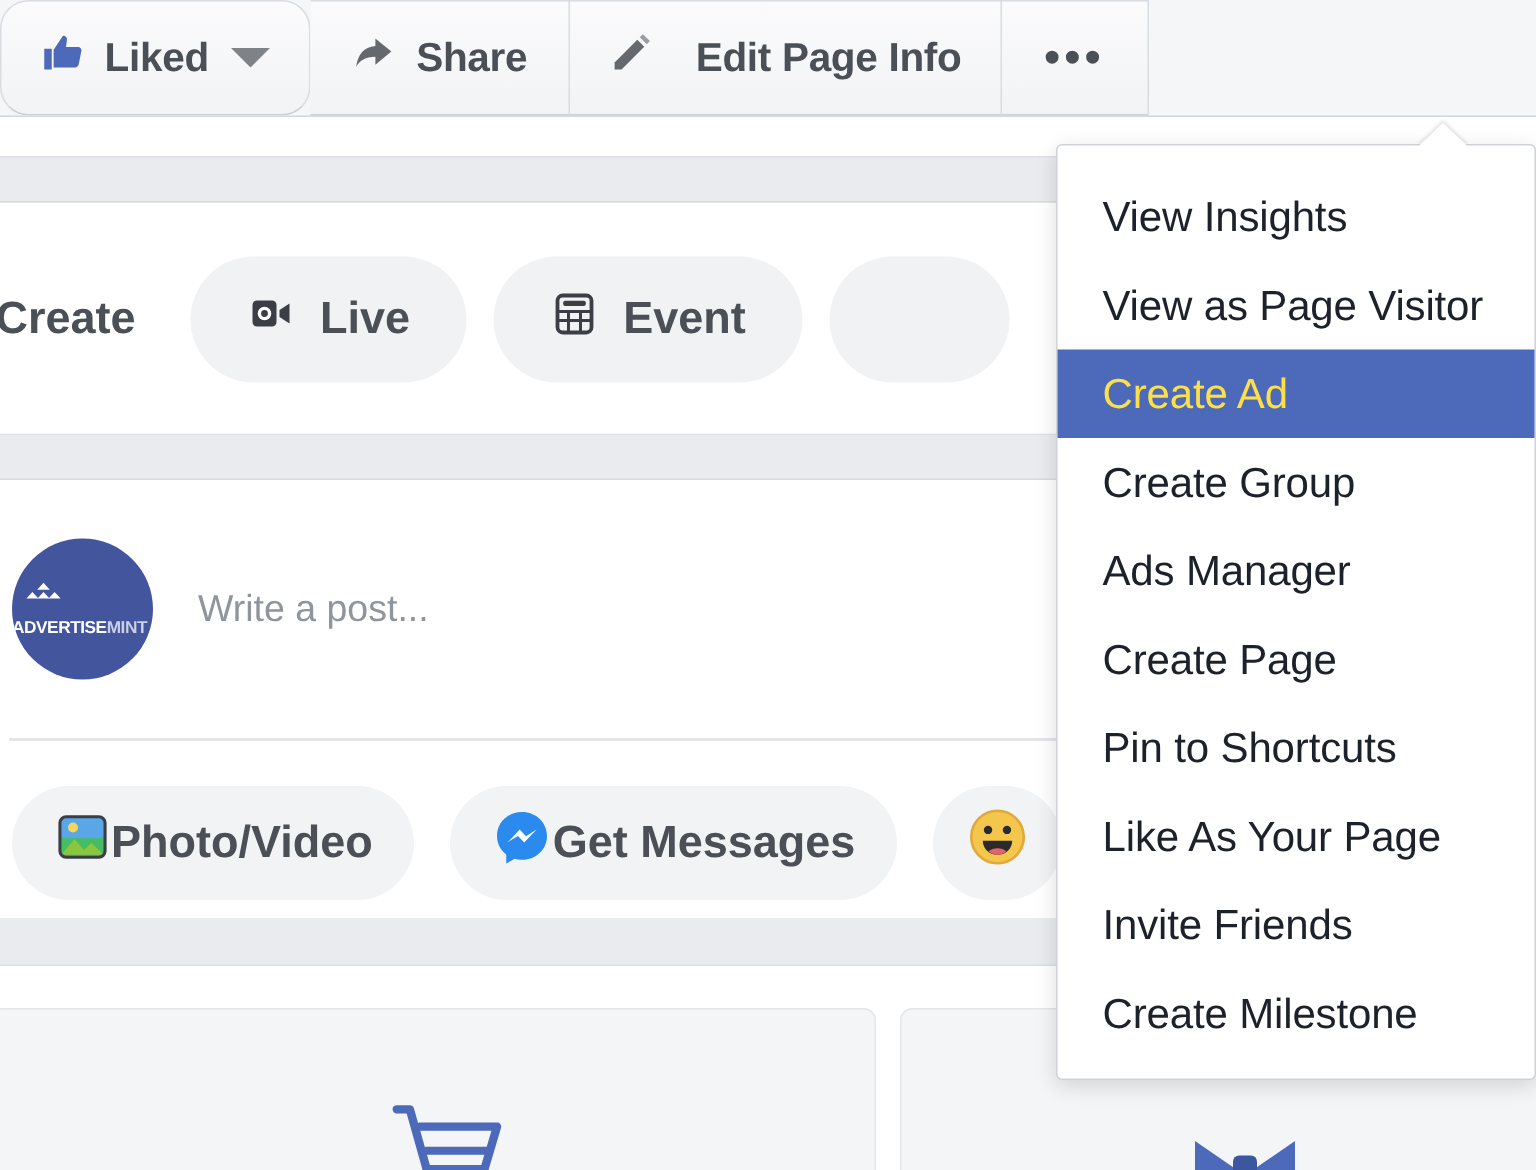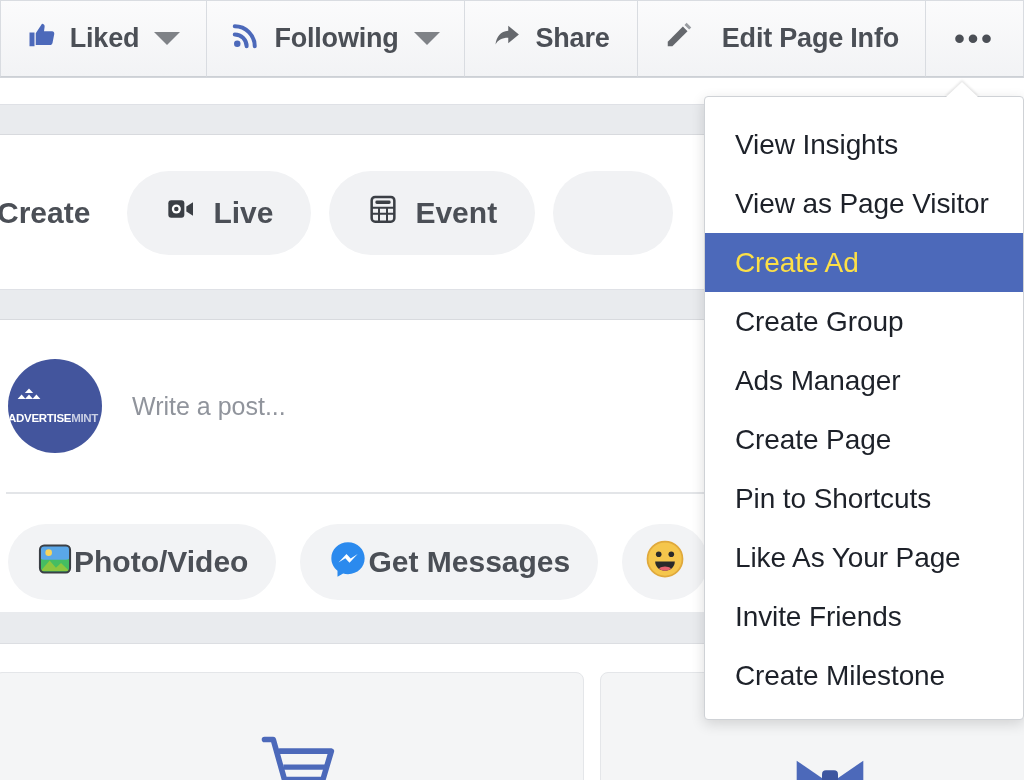--- a/index.html
+++ b/index.html
@@ -43,21 +43,21 @@
     border-bottom: 1px solid #ccd0d5;
     padding: 0 26px;
     cursor: pointer;
     font-size: 27px;
     font-weight: bold;
     color: #4b4f56;
     letter-spacing: -0.2px;
     white-space: nowrap;
   }
   .tb-btn:first-child { border-left: 1px solid #d9dce1; }
-  .tb-btn.liked   { width: 207px; }
+  .tb-btn.liked   { width: 207px; border-radius: 19px; }
   .tb-btn.follow  { width: 258px; }
   .tb-btn.share   { width: 173px; }
   .tb-btn.editpi  { width: 288px; justify-content: space-between; }
   .tb-btn.more    { width: 98px; font-size: 30px; letter-spacing: 3px; }
 
   .caret-down {
     width: 0; height: 0;
     border-left: 13px solid transparent;
     border-right: 13px solid transparent;
     border-top: 13px solid #7f8287;
@@ -288,31 +288,20 @@
       <span class="icon-thumb">
         <svg width="30" height="30" viewBox="0 0 24 24">
           <path fill="#4c69ba" d="M2 10h4v11H2z"></path>
           <path fill="#4c69ba" d="M7 10.5 12 3c1.4 0 2.3 1.1 2.1 2.4L13.6 9H20c1.2 0 2 1 1.8 2.1l-1.4 7.2c-.2 1-1 1.7-2 1.7H7z"></path>
         </svg>
       </span>
       <span>Liked</span>
       <span class="caret-down"></span>
     </div>
 
-    <div class="tb-btn follow">
-      <span class="icon-rss">
-        <svg width="30" height="30" viewBox="0 0 24 24">
-          <circle cx="5" cy="19" r="2.6" fill="#4c69ba"></circle>
-          <path d="M3 11.5a9.5 9.5 0 0 1 9.5 9.5" stroke="#4c69ba" stroke-width="3.2" fill="none" stroke-linecap="round"></path>
-          <path d="M3 5a16 16 0 0 1 16 16" stroke="#4c69ba" stroke-width="3.2" fill="none" stroke-linecap="round"></path>
-        </svg>
-      </span>
-      <span>Following</span>
-      <span class="caret-down"></span>
-    </div>
 
     <div class="tb-btn share">
       <span class="icon-share">
         <svg width="30" height="30" viewBox="0 0 24 24">
           <path fill="#65686d" d="M13 4.5v4C6.8 9 3.5 13.3 2.8 19.5c1.9-3.3 5-5.3 10.2-5.3v4.3L21.5 11.5z"></path>
         </svg>
       </span>
       <span>Share</span>
     </div>
 

